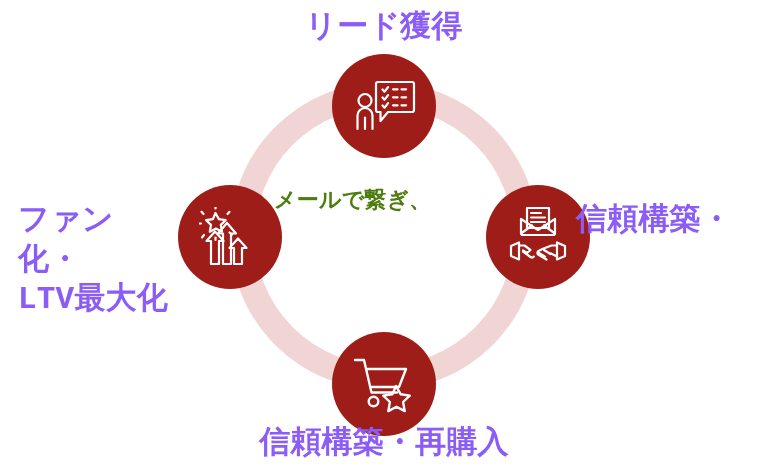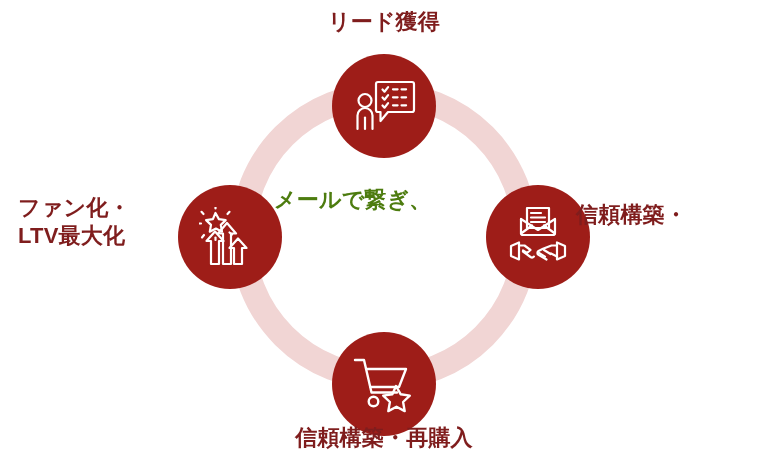--- a/index.html
+++ b/index.html
@@ -63,43 +63,44 @@
     font-weight: 700;
     line-height: 1.30;
     letter-spacing: .2px;
     color: #4d7c0f;
   }
   .center-text span { display: block; }
 
   
   .label {
     position: absolute;
-    font-size: 22px;
+    font-size: 31px;
     font-weight: 700;
     line-height: 1.28;
-    color: #7f1d1d;
+    color: #8b5cf6;
     letter-spacing: .2px;
+    font-family: Liberation Mono, monospace;
   }
   .label span { display: block; }
 
   .label-top {
     left: 248px;
     top: 8px;
     width: 272px;
     text-align: center;
   }
   .label-bottom {
     left: 248px;
     top: 424px;
     width: 272px;
     text-align: center;
   }
   .label-left {
     left: 18px;
-    top: 194px;
+    top: 201px;
     width: 158px;
     text-align: left;
   }
   .label-right {
     left: 576px;
     top: 201px;
     width: 158px;
     text-align: left;
   }
 </style>

